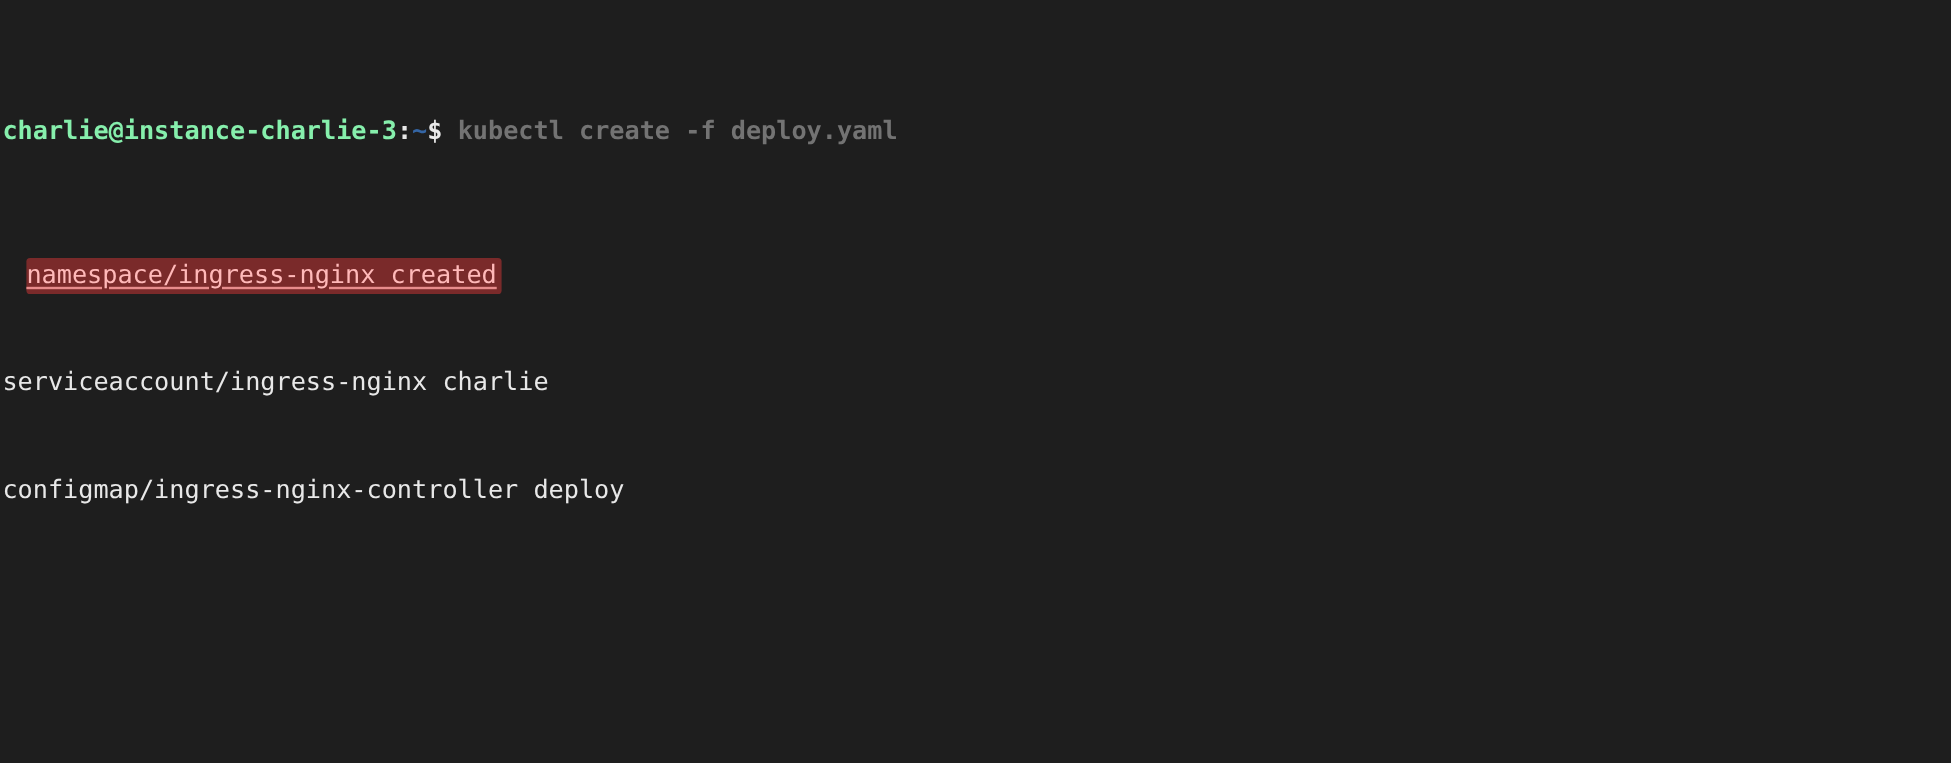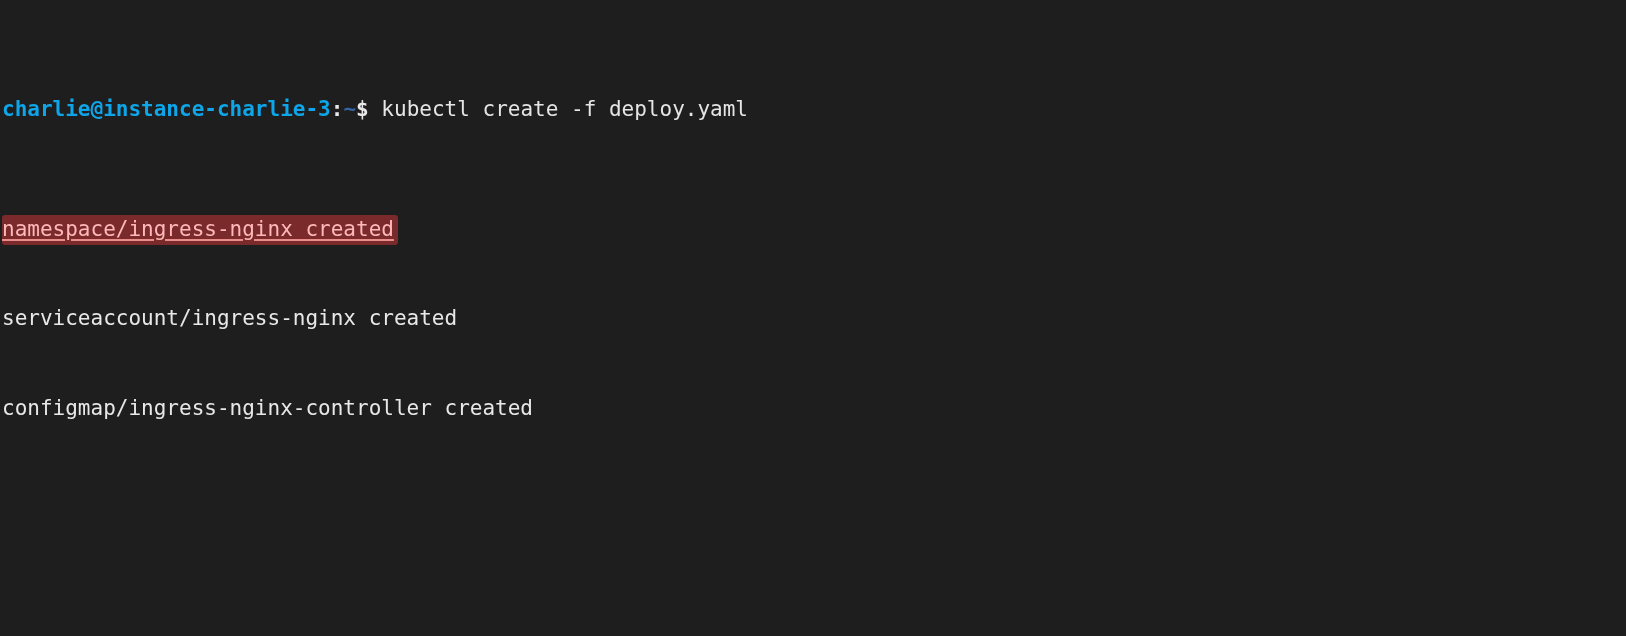--- a/index.html
+++ b/index.html
@@ -9,47 +9,48 @@
     font-family: "Menlo", "Consolas", "DejaVu Sans Mono", monospace;
     font-size: 21px;
     line-height: 1.42;
     color: #e8e8e8;
     width: 1626px;
   }
   .terminal {
     padding: 6px 0 0 2px;
     white-space: pre;
   }
-  .prompt-user { color: #0ea5e9; font-weight: bold; }
+  .prompt-user { color: #86efac; font-weight: bold; }
   .prompt-colon { color: #e8e8e8; font-weight: bold; }
   .prompt-tilde { color: #3465a4; font-weight: bold; }
   .prompt-dollar { color: #e8e8e8; font-weight: bold; }
-  .cmd { color: #e5e5e5; }
+  .cmd { color: #737373; font-weight: bold; }
   .line { display: block; }
   .hl {
     color: #ffb9b9;
     background: #7a2a2a;
     border-radius: 3px;
     display: inline-block;
     text-decoration: underline;
     text-decoration-color: #e88c8c;
     text-underline-offset: 3px;
     padding-right: 4px;
+    margin-left: 20px;
   }
 </style>
 </head>
 <body>
 
 <div class="terminal">
 
   <span class="line"><span class="prompt-user">charlie@instance-charlie-3</span><span class="prompt-colon">:</span><span class="prompt-tilde">~</span><span class="prompt-dollar">$</span><span class="cmd"> </span><span class="cmd">kubectl create -f deploy.yaml</span></span>
 
   <span class="line"><span class="hl">namespace/ingress-nginx created</span></span>
-  <span class="line"><span>serviceaccount/ingress-nginx created</span></span>
-  <span class="line"><span>configmap/ingress-nginx-controller created</span></span>
+  <span class="line"><span>serviceaccount/ingress-nginx charlie</span></span>
+  <span class="line"><span>configmap/ingress-nginx-controller deploy</span></span>
   
   
   
   
   
   
   
   
   
   

